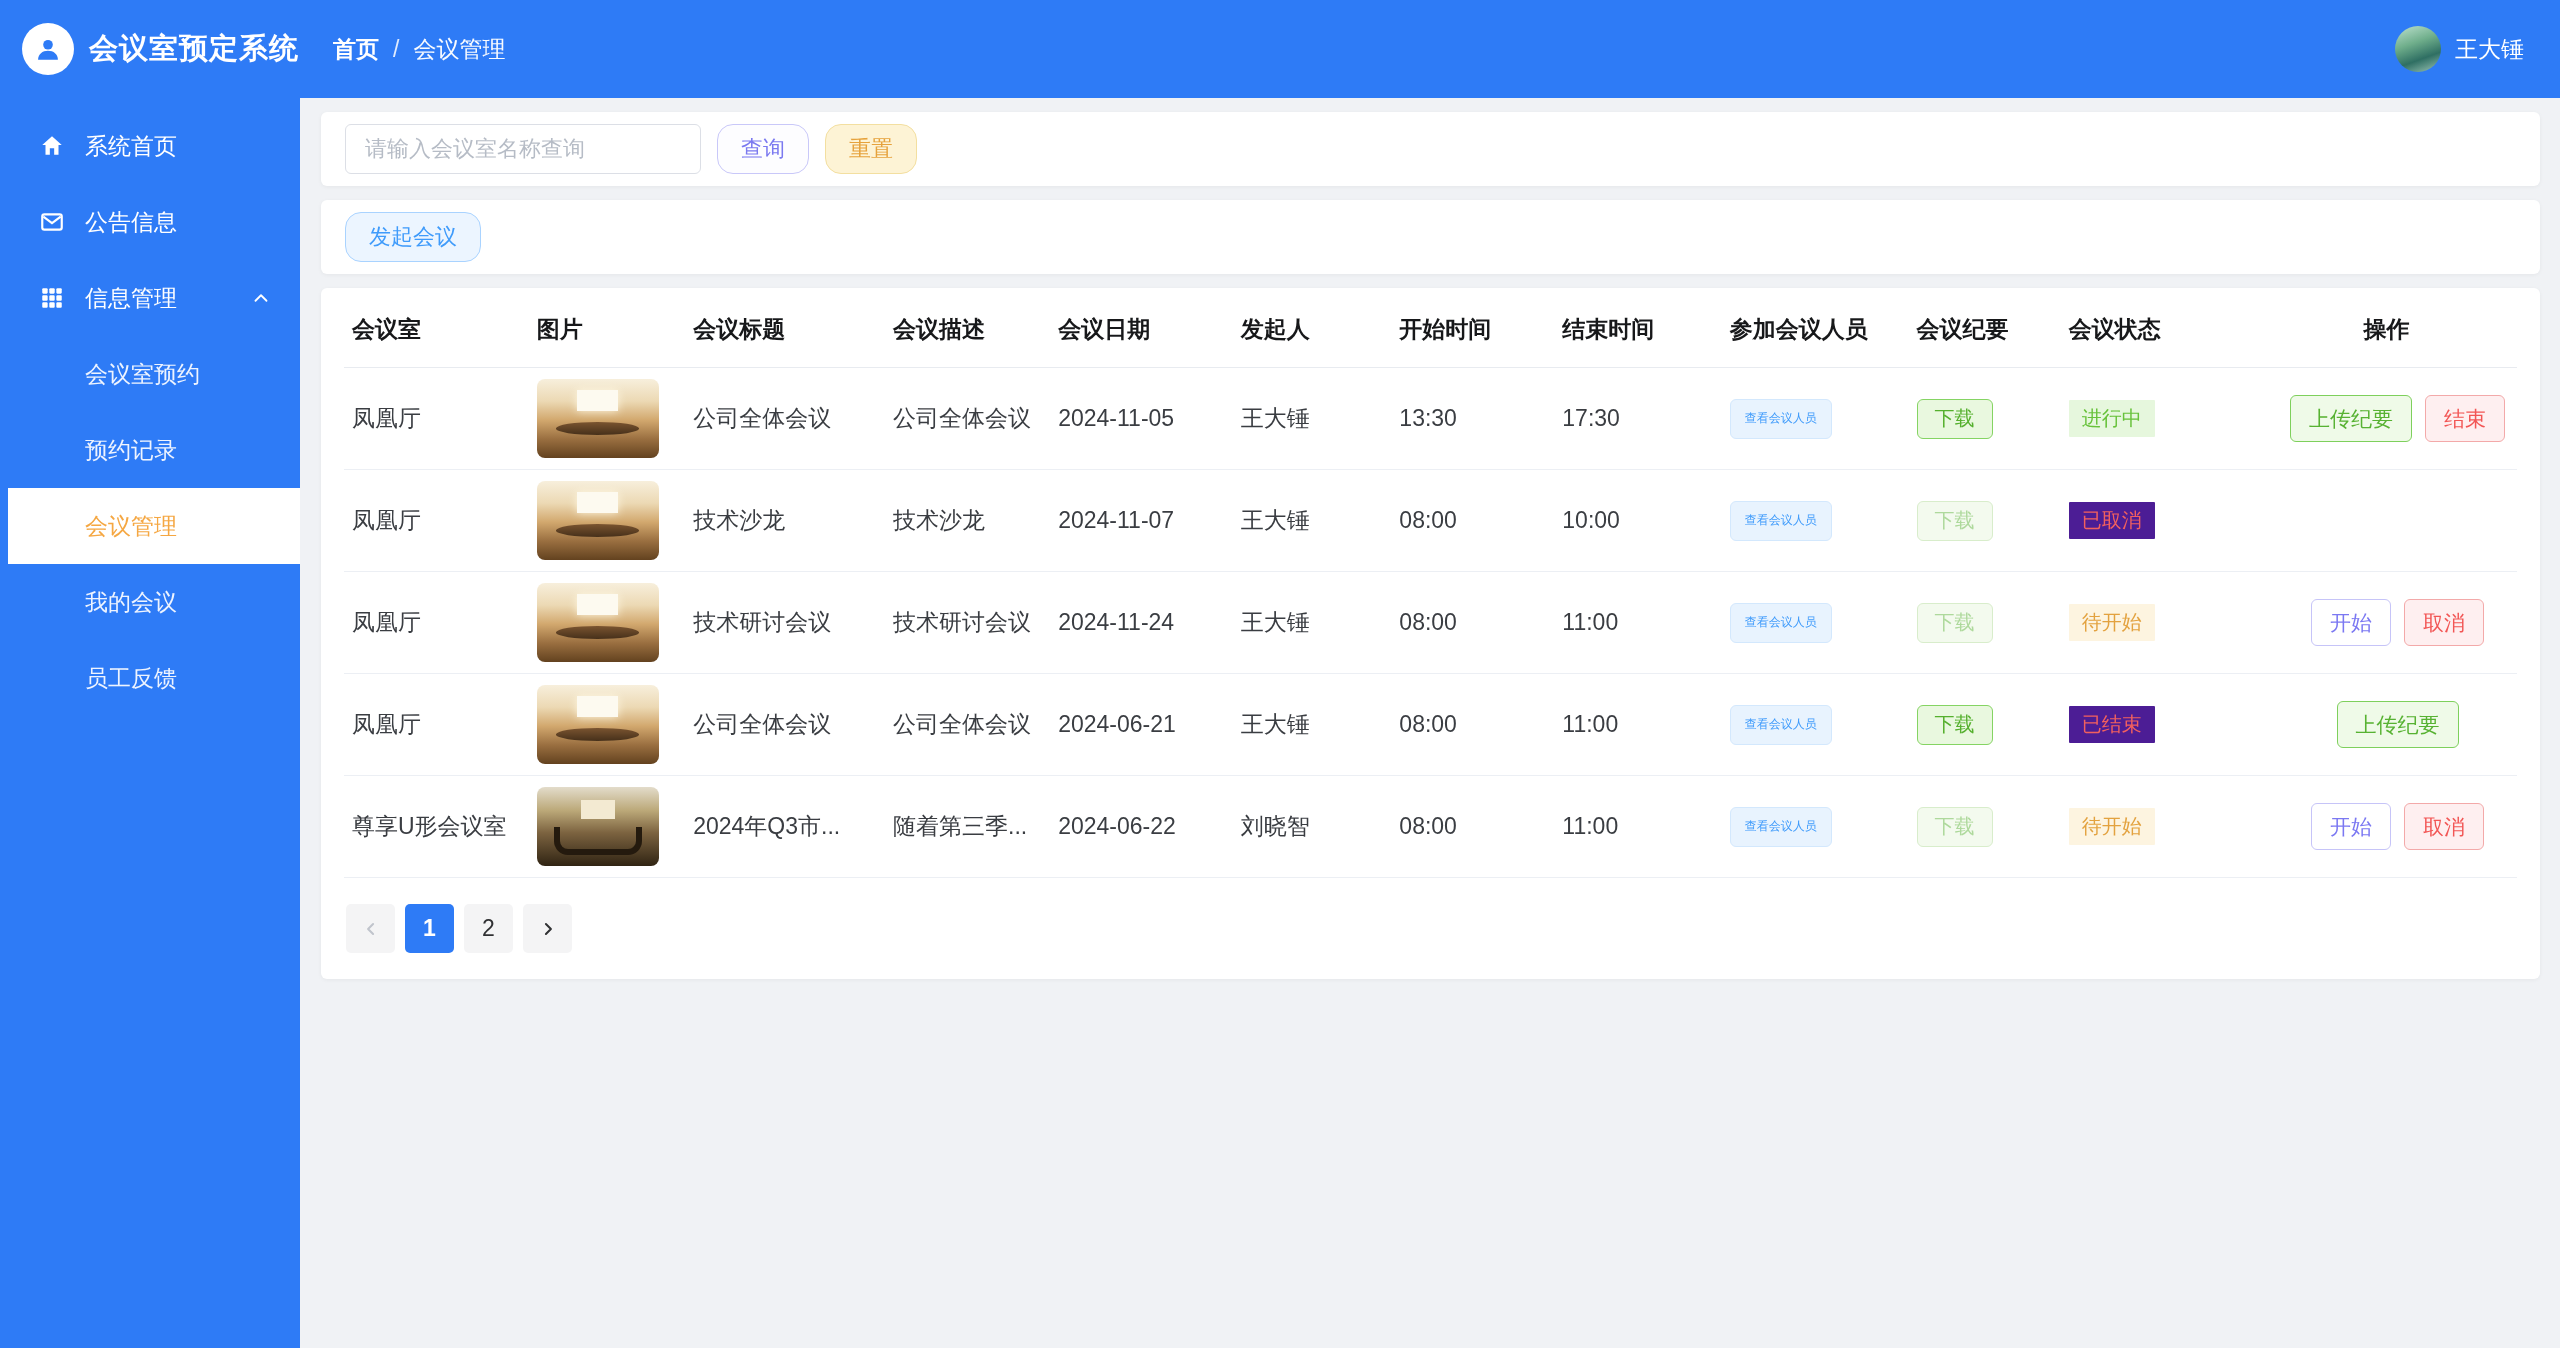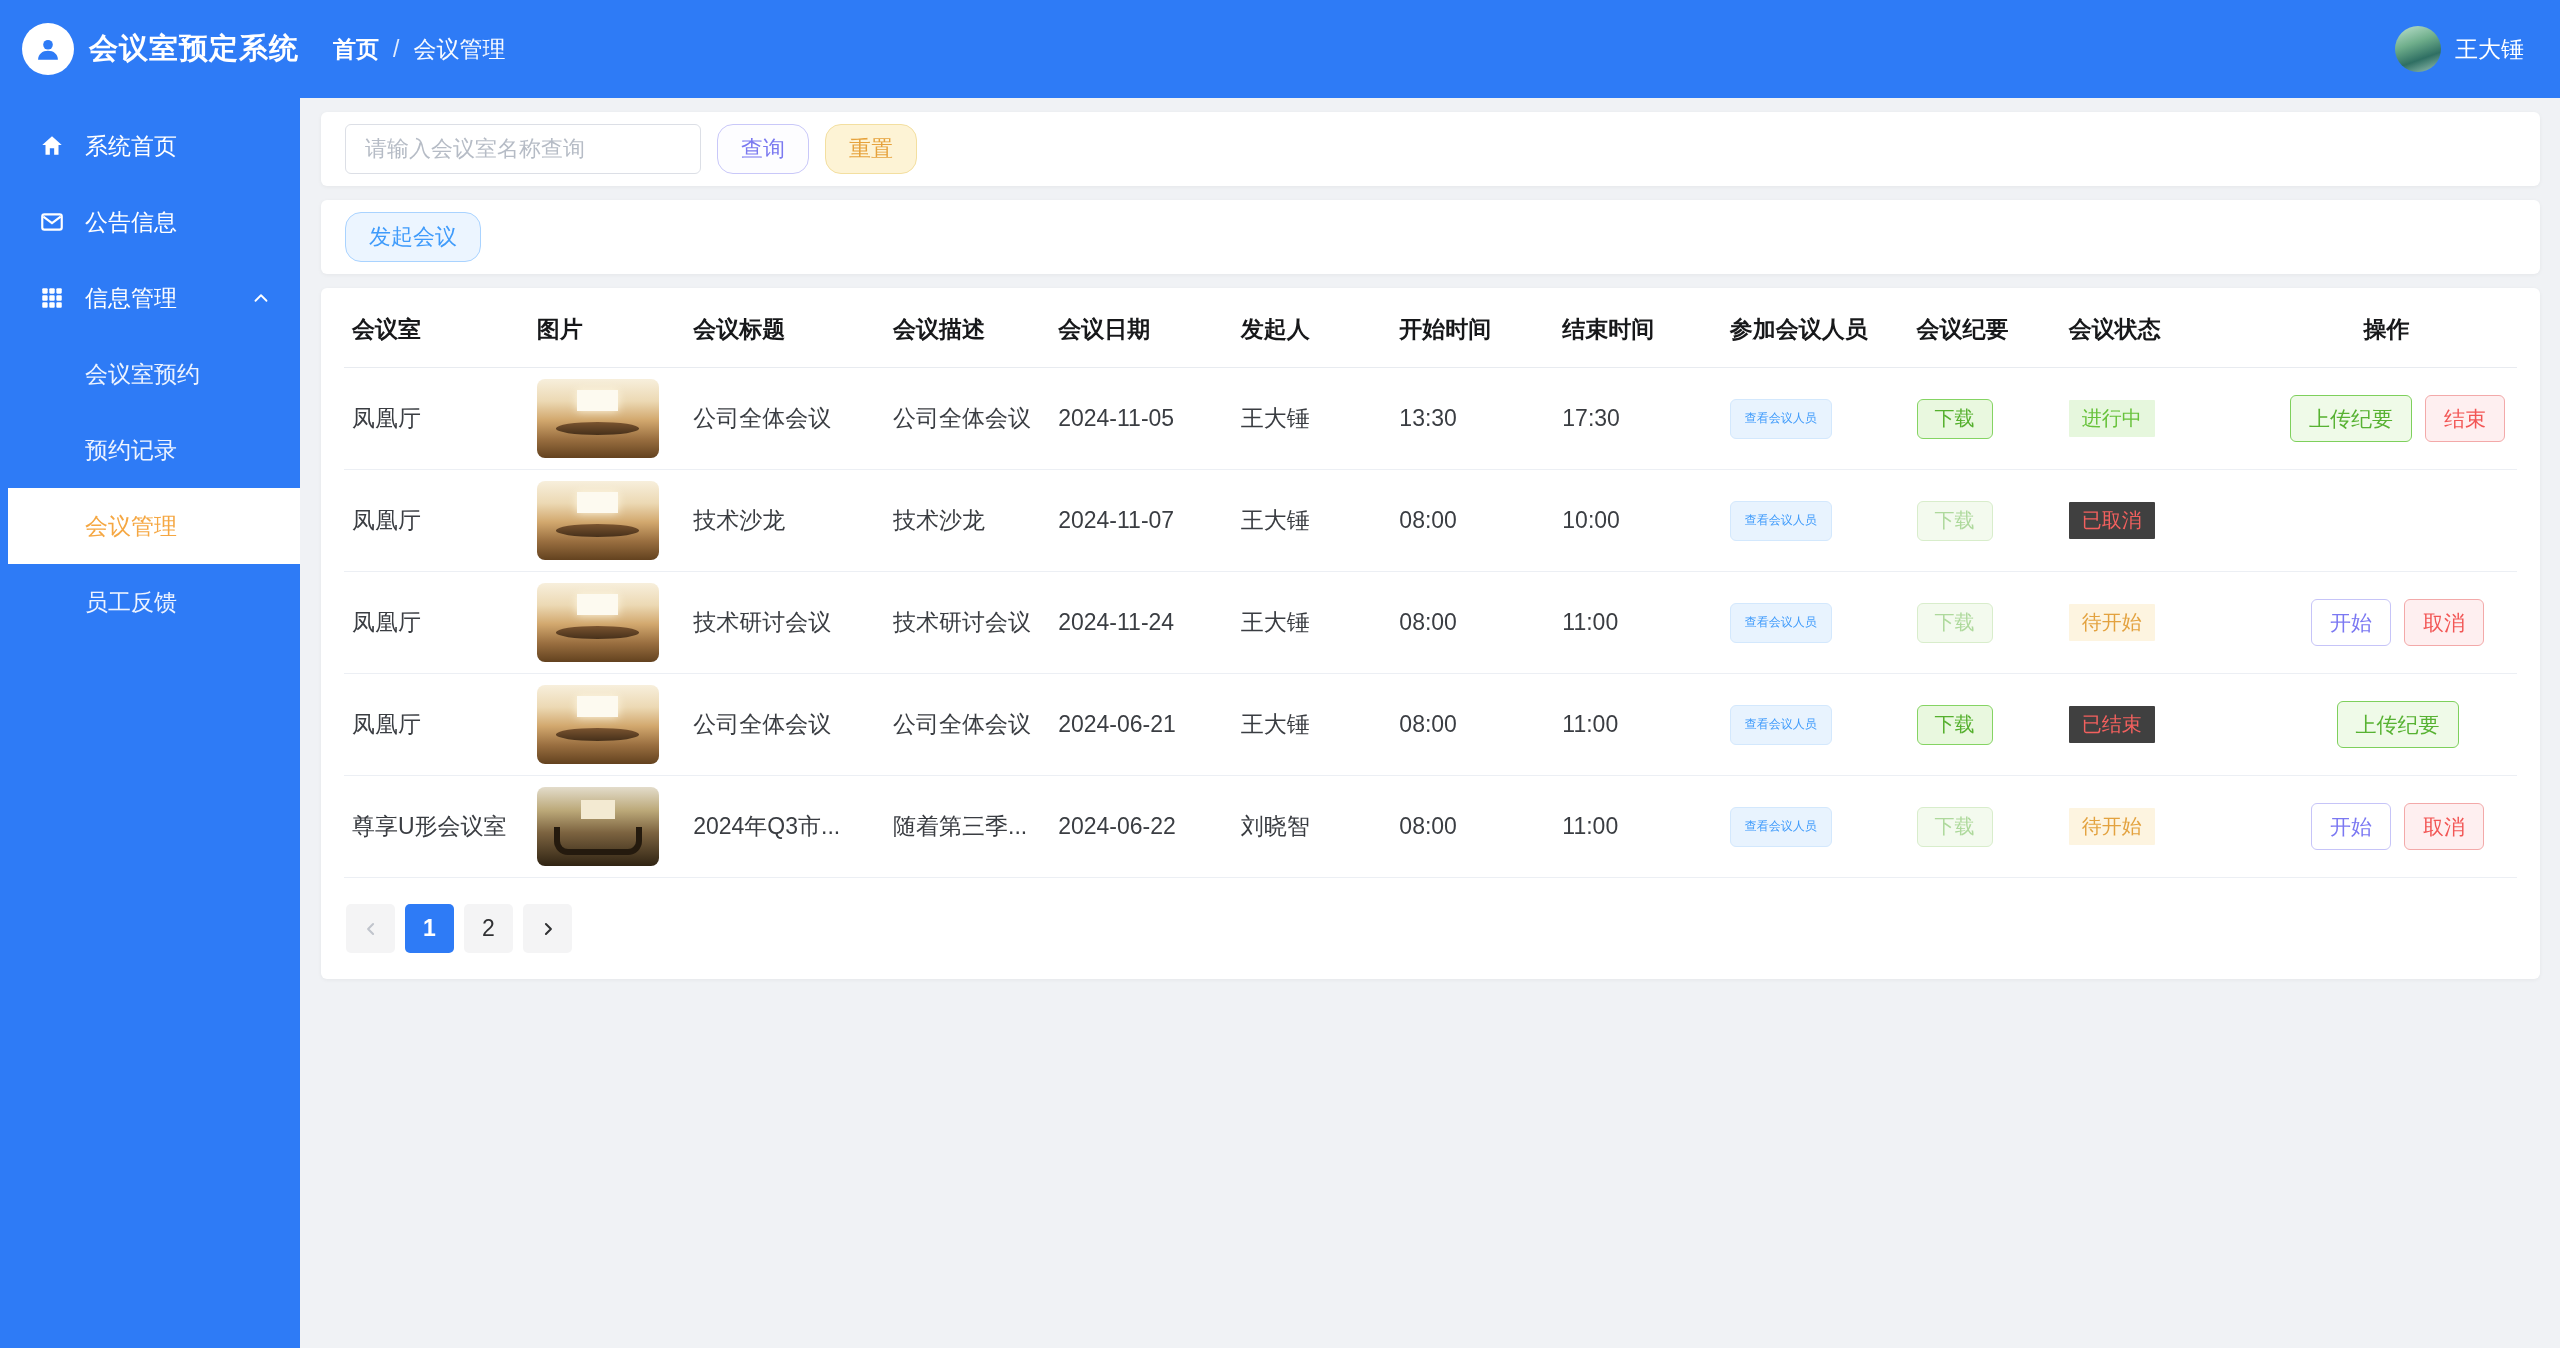--- a/index.html
+++ b/index.html
@@ -70,21 +70,21 @@
   .photo-dark::after { content:""; position:absolute; left:14%; right:14%; top:50%; height:28%;
     border:6px solid #241a0e; border-top:none; border-radius:0 0 14px 14px; }
 
   .view-btn { height:40px; padding:0 14px; border-radius:6px; background:#e8f3fe; border:1px solid #d3e8fd;
     color:#3f9bfb; font-size:12px; cursor:pointer; font-family:inherit; white-space:nowrap; }
   .dl-btn { height:40px; padding:0 17px; border-radius:6px; font-size:20px; cursor:pointer; font-family:inherit; }
   .dl-btn.enabled { background:#e9f8df; border:1px solid #85d463; color:#55b02e; }
   .dl-btn.disabled { background:#f3faee; border:1px solid #d8edcb; color:#aed99c; cursor:not-allowed; }
   .badge { display:inline-block; height:37px; line-height:37px; padding:0 13px; border-radius:1px; font-size:20px; }
   .badge-success { background:#e6f7dd; color:#67c23a; }
-  .badge-danger { background:#404040; color:#f2605e; }
+  .badge-danger { background:#4c1d95; color:#f2605e; }
   .badge-warning { background:#fdf4e0; color:#e3a23f; }
   .ops-wrap { display:inline-flex; gap:13px;padding-left:22px; }
   .op-btn { height:47px; padding:0 18px; border-radius:6px; font-size:21px; cursor:pointer;
     font-family:inherit; white-space:nowrap; }
   .op-success { background:#effae8; border:1px solid #7ed05c; color:#57b232; }
   .op-danger { background:#feeff0; border:1px solid #f3a9a9; color:#f25655; }
   .op-primary { background:#ffffff; border:1px solid #c6c4f8; color:#7b78f2; }
 
   
   .pagination { margin-top:26px; display:flex; align-items:center; gap:10px; padding-left:2px; }
@@ -159,20 +159,23 @@
       </div>
       <div class="submenu">
         <div class="submenu-item">
             <span>会议室预约</span>
           </div>
         <div class="submenu-item">
             <span>预约记录</span>
           </div>
         <div class="submenu-item active">
             <span>会议管理</span>
+          </div>
+        <div class="submenu-item">
+            <span>我的会议</span>
           </div>
         <div class="submenu-item">
             <span>员工反馈</span>
           </div>
       </div>
     </aside>
 
     <main class="main">
       <section class="card search-card">
         <input class="search-input" type="text" placeholder="请输入会议室名称查询" style="">

